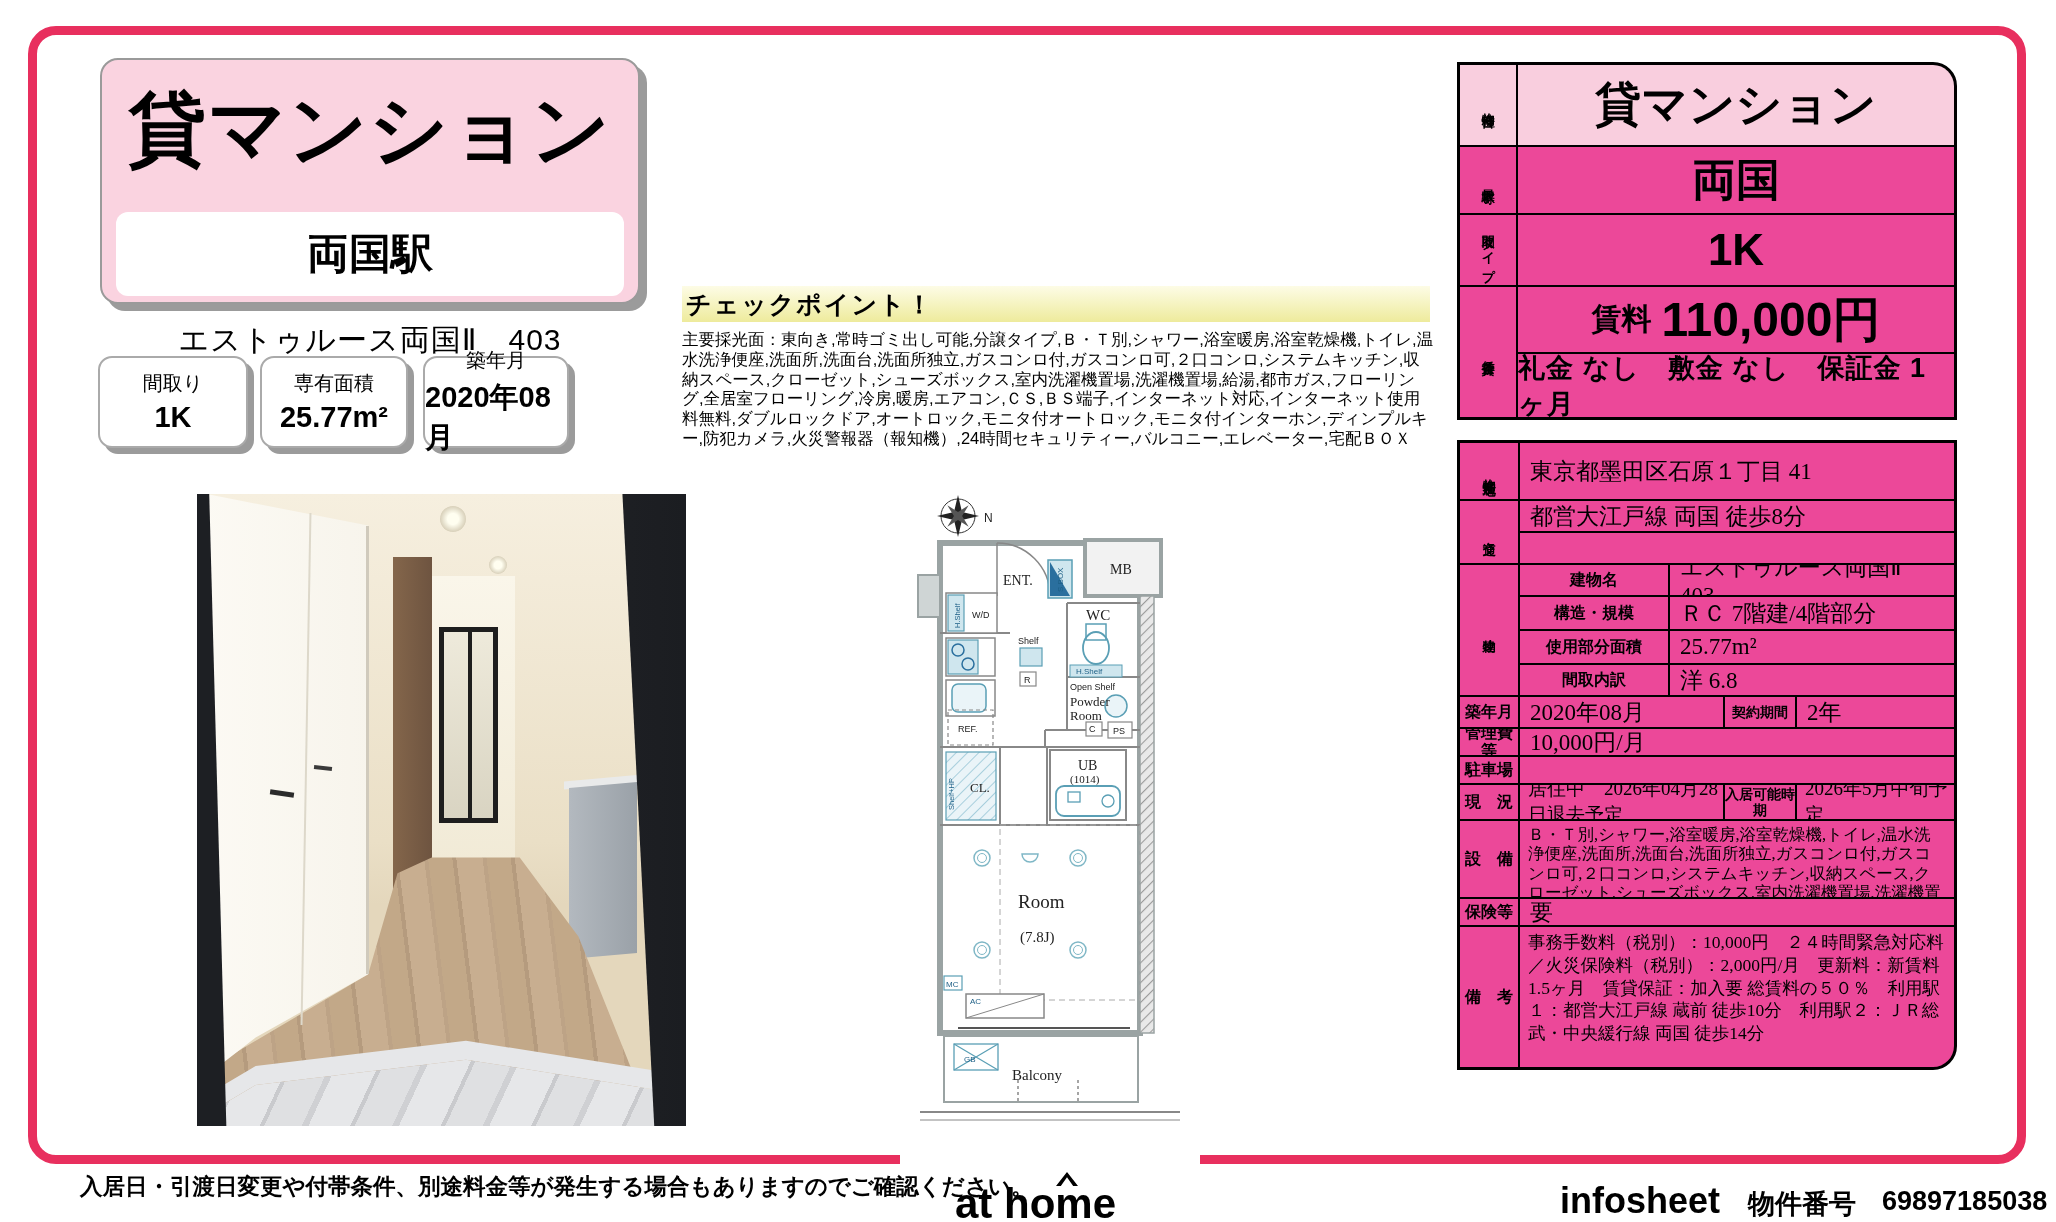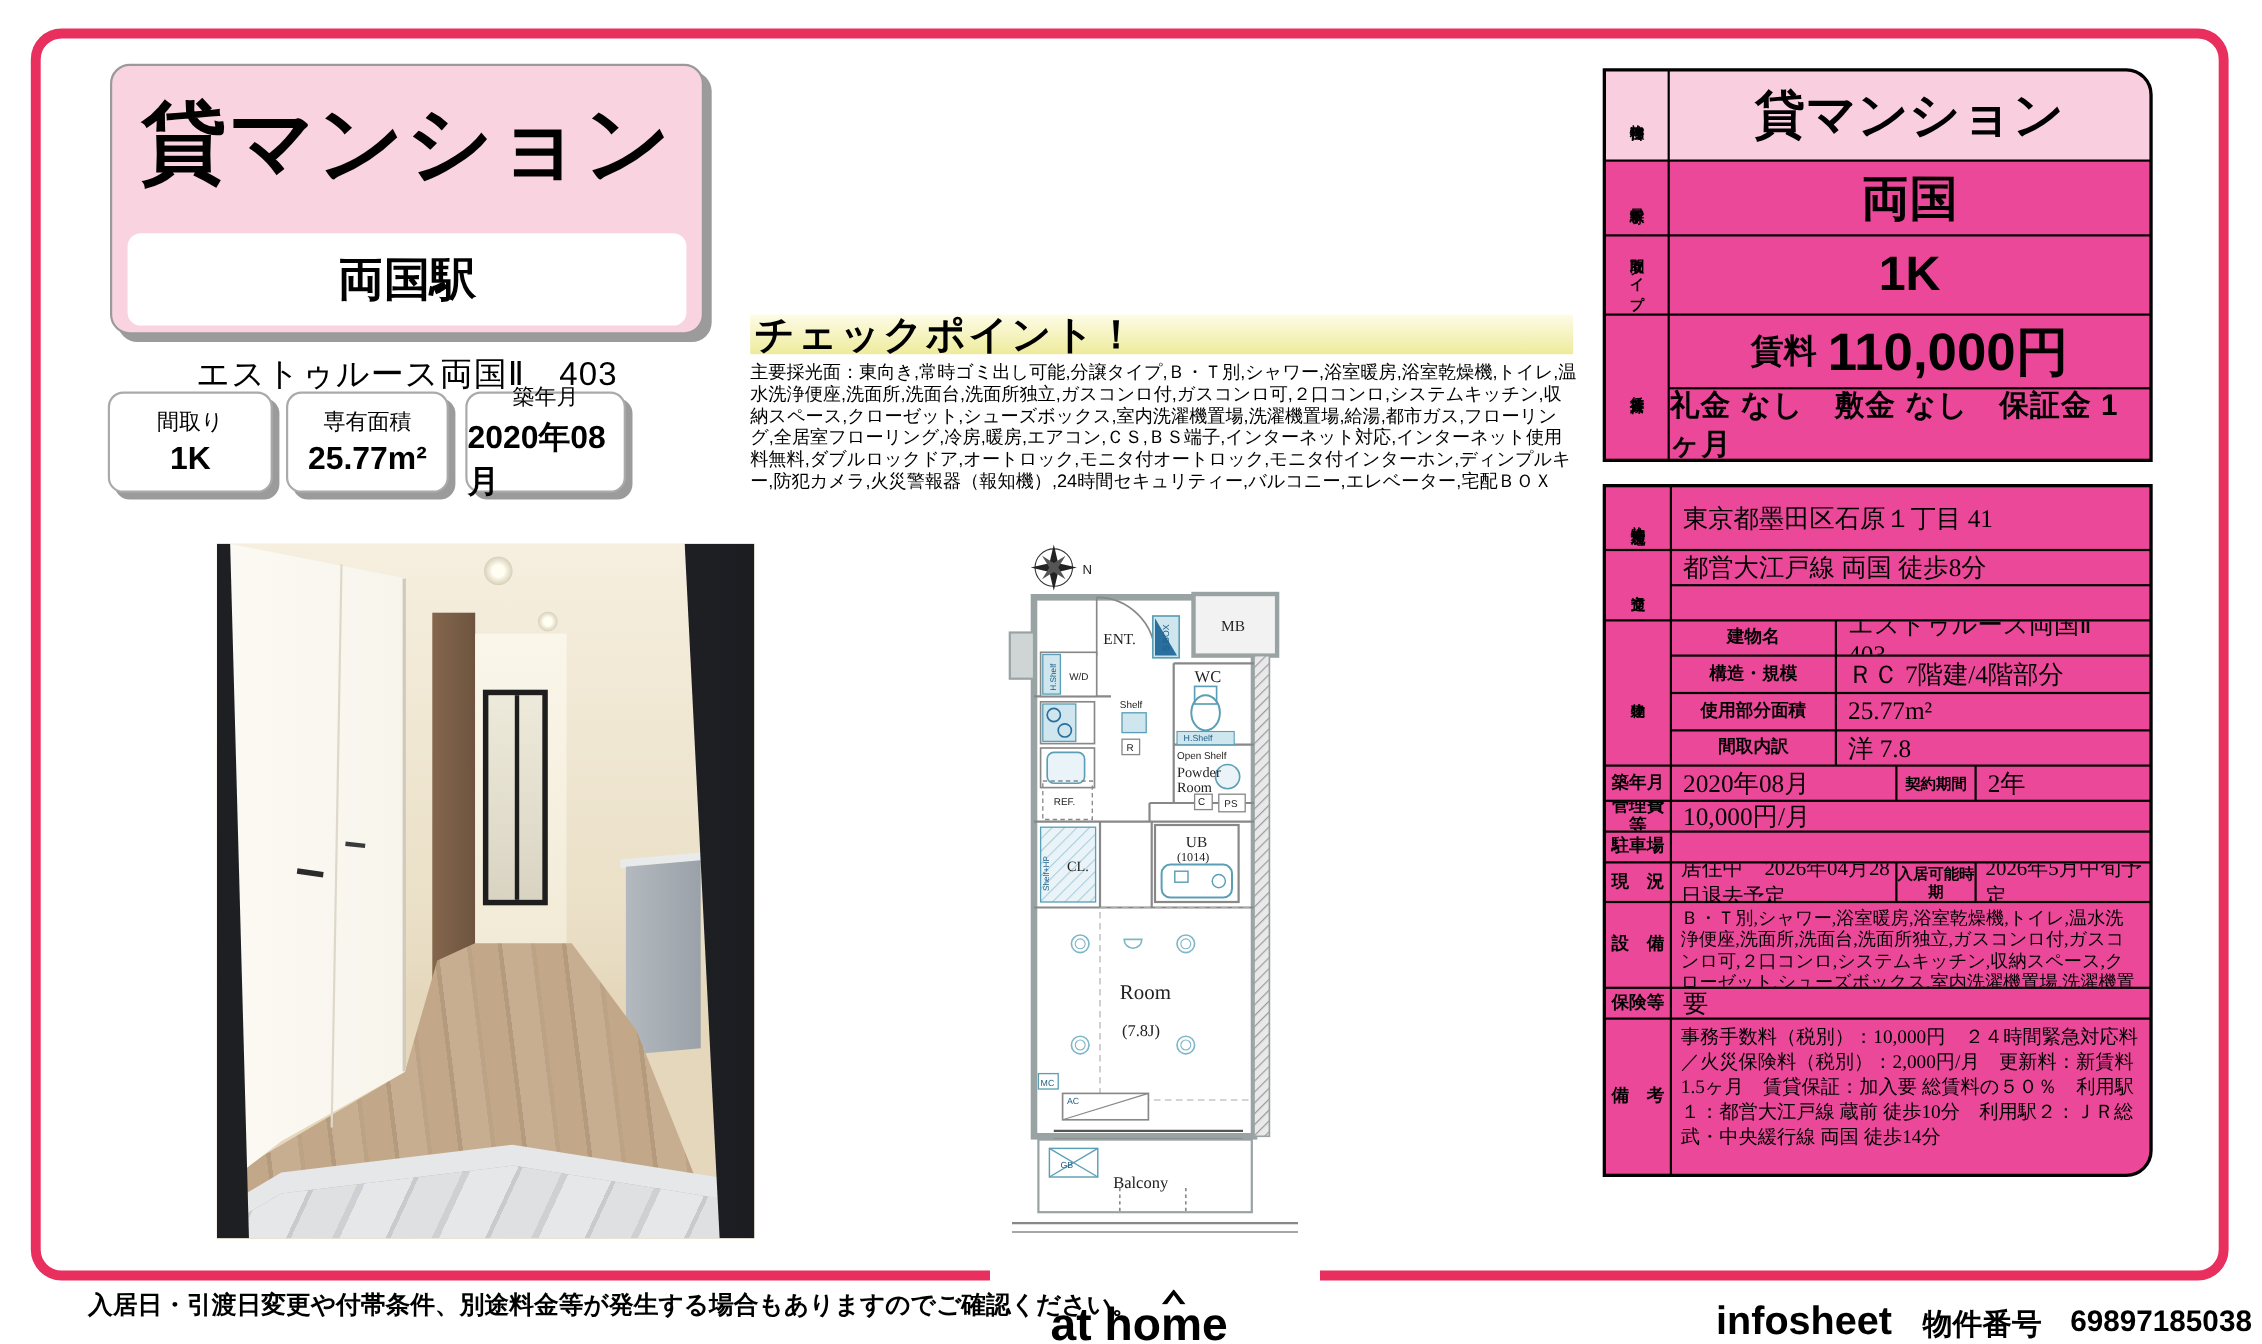--- a/index.html
+++ b/index.html
@@ -23,21 +23,21 @@
   .info-box { position:absolute; top:356px; height:92px; background:#fff;
               border:2px solid #aaa; border-radius:14px; box-shadow:6px 6px 0 #9b9b9b;
               display:flex; flex-direction:column; align-items:center; justify-content:center; gap:4px; }
   .ib-label { font-size:20px; }
   .ib-value { font-size:29px; font-weight:bold; }
 
   
   .cp-band { position:absolute; left:682px; top:286px; width:748px; height:36px;
              background:linear-gradient(180deg,#fdfce6 0%, #eeeb9c 100%);
              display:flex; align-items:center; }
-  .cp-heading { font-size:36px; font-weight:bold; padding-left:4px; letter-spacing:2px; }
+  .cp-heading { font-size:25px; font-weight:bold; padding-left:4px; letter-spacing:2px; }
   .cp-body { position:absolute; left:682px; top:330px; width:752px; font-size:16.5px;
              line-height:1.2; overflow-wrap:anywhere; word-break:break-all; }
 
   
   .photo { position:absolute; left:197px; top:494px; width:489px; height:632px;
            overflow:hidden; background:linear-gradient(180deg,#f6efdf 0%, #eadfc6 55%, #e4d7bc 65%); }
   .ph-light1 { position:absolute; left:243px; top:12px; width:26px; height:26px; border-radius:50%;
                background:radial-gradient(circle,#fffef0 30%, #d8d0ba 70%, #efe8d4 75%); }
   .ph-light2 { position:absolute; left:292px; top:62px; width:18px; height:18px; border-radius:50%;
                background:radial-gradient(circle,#fffef0 30%, #d8d0ba 70%, #efe8d4 75%); }
@@ -316,21 +316,21 @@
     <div class="c serif val" style="grid-column:2/6;"></div>
 
     <div class="c vtx" style="grid-row:4/8;">建物</div>
     <div class="c hlab">建物名</div>
     <div class="c serif val" style="grid-column:3/6;">エストゥルース両国Ⅱ　403</div>
     <div class="c hlab">構造・規模</div>
     <div class="c serif val" style="grid-column:3/6;">ＲＣ 7階建/4階部分</div>
     <div class="c hlab" style="width:100%; padding:0 14px;">使用部分面積</div>
     <div class="c serif val" style="grid-column:3/6;">25.77m²</div>
     <div class="c hlab">間取内訳</div>
-    <div class="c serif val" style="grid-column:3/6;">洋 7.8</div>
+    <div class="c serif val" style="grid-column:3/6;">洋 6.8</div>
 
     <div class="c hlab">築年月</div>
     <div class="c serif val" style="grid-column:2/4;">2020年08月</div>
     <div class="c hlab-sm">契約期間</div>
     <div class="c serif val">2年</div>
 
     <div class="c hlab">管理費等</div>
     <div class="c serif val" style="grid-column:2/6;">10,000円/月</div>
 
     <div class="c hlab">駐車場</div>

